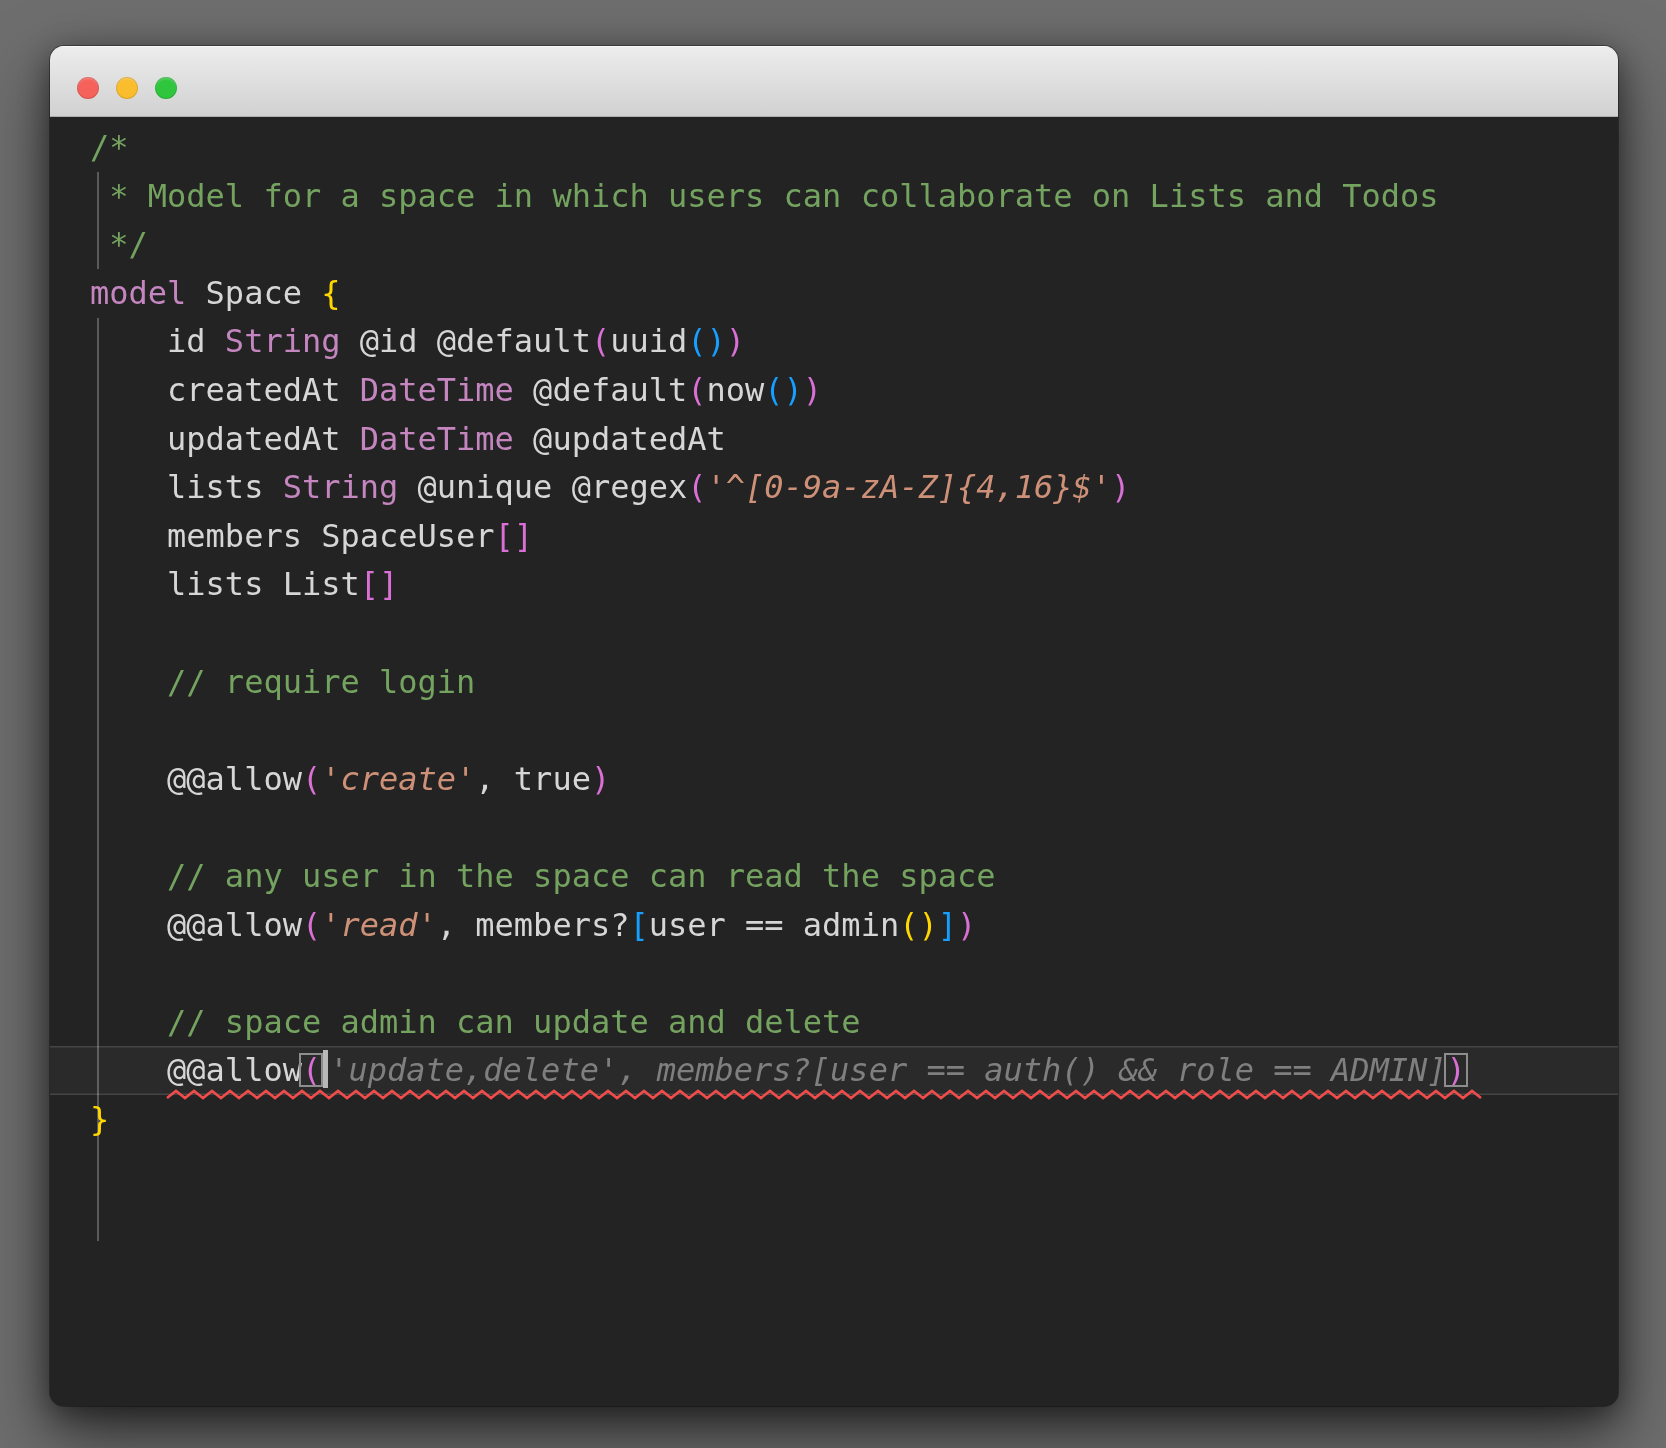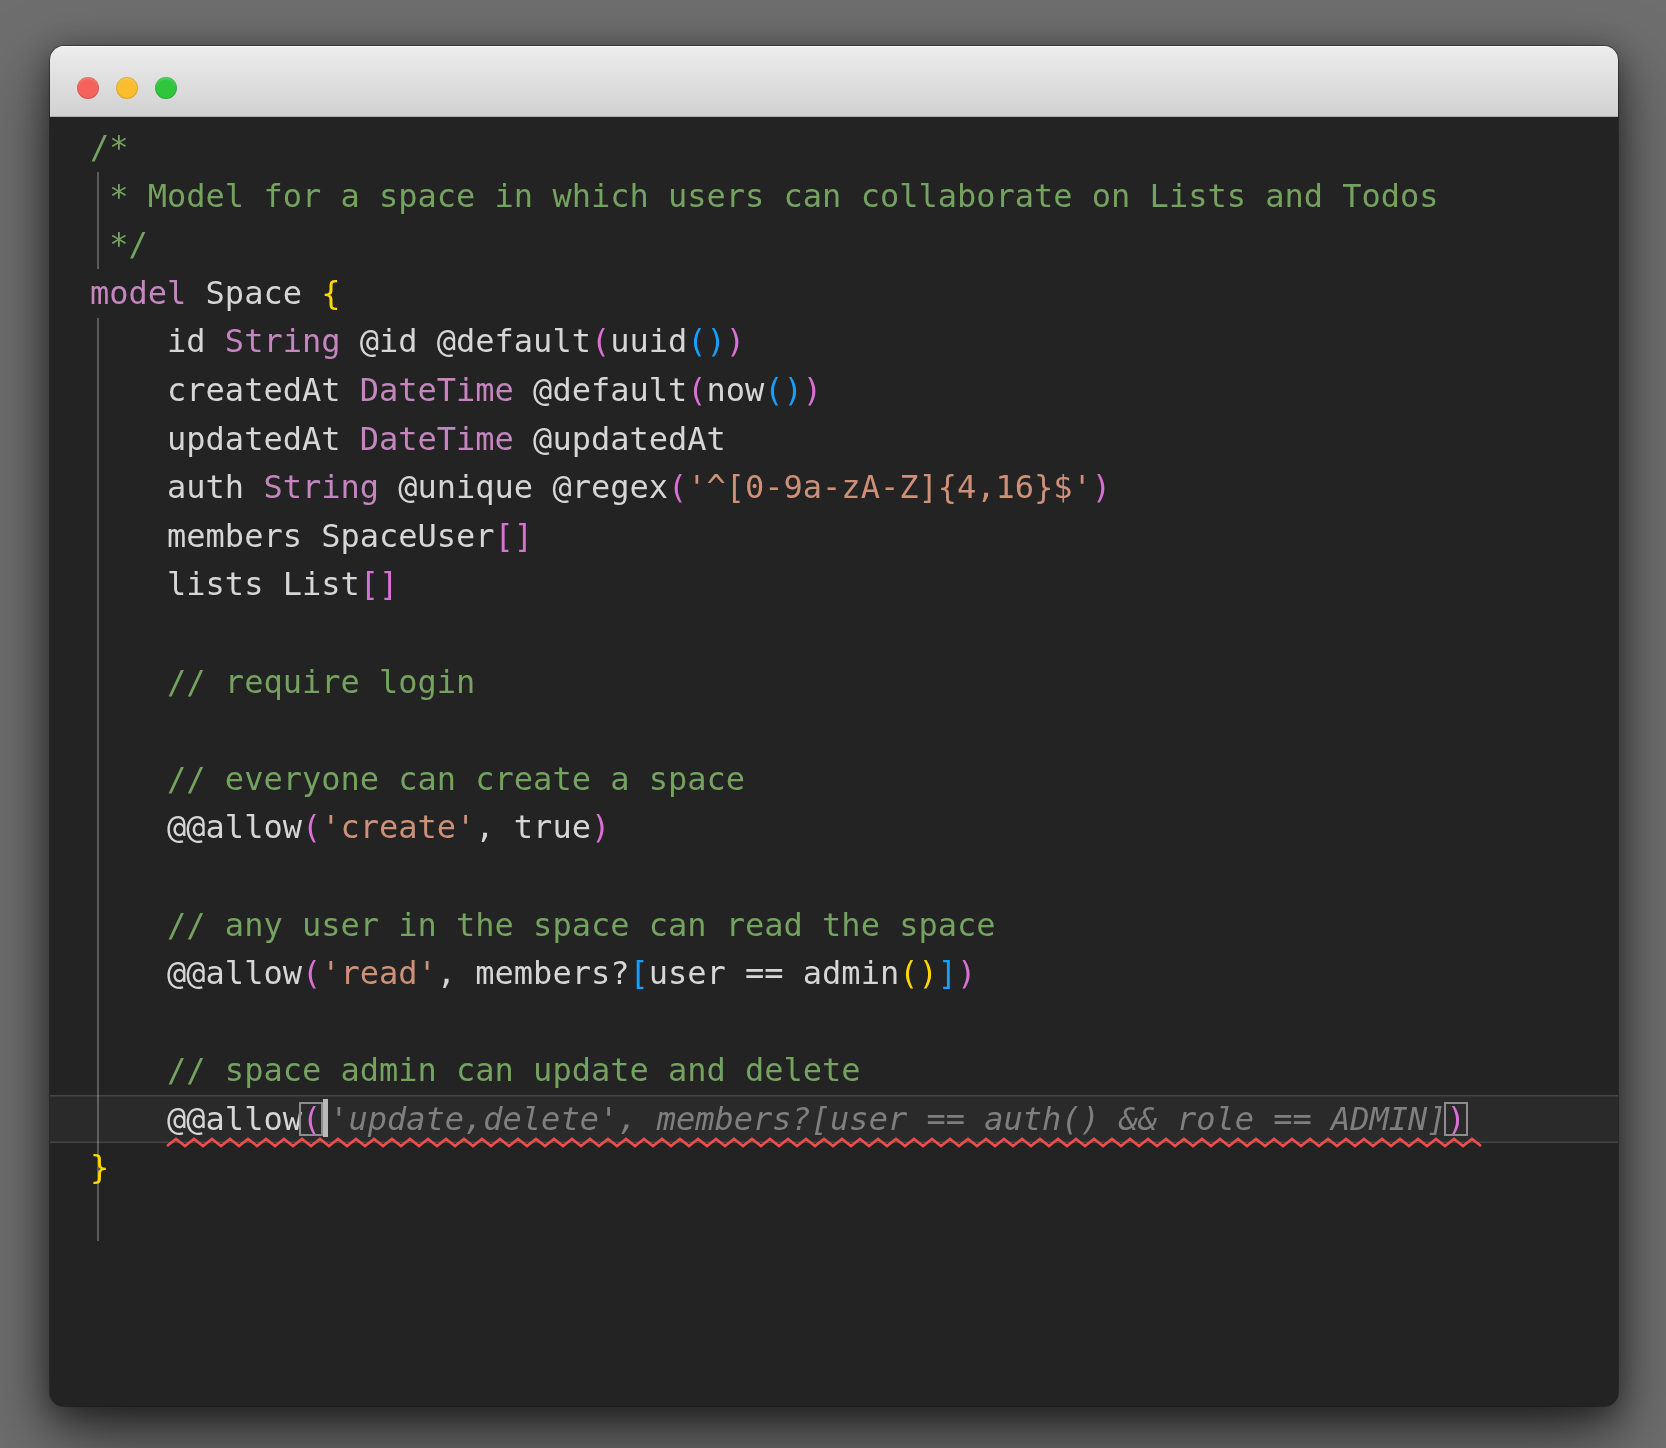--- a/index.html
+++ b/index.html
@@ -77,21 +77,21 @@
     white-space: pre;
   }
   .line.current {
     background: rgba(255,255,255,0.035);
     box-shadow: inset 0 1.5px 0 rgba(255,255,255,0.13), inset 0 -1.5px 0 rgba(255,255,255,0.13);
   }
 
   .tk.t  { color: var(--fg, #d6d6d6); margin-top: 48px; }
   .tk.c  { color: var(--comment, #74a35f); }
   .tk.k  { color: var(--keyword, #c586c0); text-align: center; }
-  .tk.s  { color: var(--string, #ce9178); }
+  .tk.s  { color: var(--string, #ce9178); font-style: italic; }
   .tk.b1 { color: var(--bracket-1, #ffd700); }
   .tk.b2 { color: var(--bracket-2, #da70d6); }
   .tk.b3 { color: var(--bracket-3, #179fff); }
   .tk.g  { color: var(--ghost, #7f7f7f); font-style: italic; }
 
   .tk.match { position: relative; }
   .tk.match::after {
     content: "";
     position: absolute;
     left: -3px;
@@ -134,27 +134,26 @@
     <div class="indent-guide comment-block"></div>
     <div class="indent-guide model-block"></div>
     <div class="code-lines">
         <div class="line"><span class="tk c">/*</span></div>
         <div class="line"><span class="tk c"> * Model for a space in which users can collaborate on Lists and Todos</span></div>
         <div class="line"><span class="tk c"> */</span></div>
         <div class="line"><span class="tk k">model</span><span class="tk t"> Space </span><span class="tk b1">{</span></div>
         <div class="line"><span class="tk t">    id </span><span class="tk k">String</span><span class="tk t"> @id @default</span><span class="tk b2">(</span><span class="tk t">uuid</span><span class="tk b3">()</span><span class="tk b2">)</span></div>
         <div class="line"><span class="tk t">    createdAt </span><span class="tk k">DateTime</span><span class="tk t"> @default</span><span class="tk b2">(</span><span class="tk t">now</span><span class="tk b3">()</span><span class="tk b2">)</span></div>
         <div class="line"><span class="tk t">    updatedAt </span><span class="tk k">DateTime</span><span class="tk t"> @updatedAt</span></div>
-        <div class="line"><span class="tk t">    auth </span><span class="tk k">String</span><span class="tk t"> @unique @regex</span><span class="tk b2">(</span><span class="tk s">'^[0-9a-zA-Z]{4,16}$'</span><span class="tk b2">)</span></div>
+        <div class="line"><span class="tk t">    lists </span><span class="tk k">String</span><span class="tk t"> @unique @regex</span><span class="tk b2">(</span><span class="tk s">'^[0-9a-zA-Z]{4,16}$'</span><span class="tk b2">)</span></div>
         <div class="line"><span class="tk t">    members SpaceUser</span><span class="tk b2">[]</span></div>
         <div class="line"><span class="tk t">    lists List</span><span class="tk b2">[]</span></div>
         <div class="line">&nbsp;</div>
         <div class="line"><span class="tk c">    // require login</span></div>
         <div class="line">&nbsp;</div>
-        <div class="line"><span class="tk c">    // everyone can create a space</span></div>
         <div class="line"><span class="tk t">    @@allow</span><span class="tk b2">(</span><span class="tk s">'create'</span><span class="tk t">, true</span><span class="tk b2">)</span></div>
         <div class="line">&nbsp;</div>
         <div class="line"><span class="tk c">    // any user in the space can read the space</span></div>
         <div class="line"><span class="tk t">    @@allow</span><span class="tk b2">(</span><span class="tk s">'read'</span><span class="tk t">, members?</span><span class="tk b3">[</span><span class="tk t">user == admin</span><span class="tk b1">()</span><span class="tk b3">]</span><span class="tk b2">)</span></div>
         <div class="line">&nbsp;</div>
         <div class="line"><span class="tk c">    // space admin can update and delete</span></div>
         <div class="line current"><span class="tk t">    </span><span class="sq"><span class="tk t">@@allow</span><span class="tk b2 match">(</span><span class="cursor"></span><span class="tk g">'update,delete', members?[user == auth() &amp;&amp; role == ADMIN]</span><span class="tk b2 match">)</span><svg width="1317" height="12" class="squiggle">
               <path d="M0 9 L9 2 L18 9 L27 2 L36 9 L45 2 L54 9 L63 2 L72 9 L81 2 L90 9 L99 2 L108 9 L117 2 L126 9 L135 2 L144 9 L153 2 L162 9 L171 2 L180 9 L189 2 L198 9 L207 2 L216 9 L225 2 L234 9 L243 2 L252 9 L261 2 L270 9 L279 2 L288 9 L297 2 L306 9 L315 2 L324 9 L333 2 L342 9 L351 2 L360 9 L369 2 L378 9 L387 2 L396 9 L405 2 L414 9 L423 2 L432 9 L441 2 L450 9 L459 2 L468 9 L477 2 L486 9 L495 2 L504 9 L513 2 L522 9 L531 2 L540 9 L549 2 L558 9 L567 2 L576 9 L585 2 L594 9 L603 2 L612 9 L621 2 L630 9 L639 2 L648 9 L657 2 L666 9 L675 2 L684 9 L693 2 L702 9 L711 2 L720 9 L729 2 L738 9 L747 2 L756 9 L765 2 L774 9 L783 2 L792 9 L801 2 L810 9 L819 2 L828 9 L837 2 L846 9 L855 2 L864 9 L873 2 L882 9 L891 2 L900 9 L909 2 L918 9 L927 2 L936 9 L945 2 L954 9 L963 2 L972 9 L981 2 L990 9 L999 2 L1008 9 L1017 2 L1026 9 L1035 2 L1044 9 L1053 2 L1062 9 L1071 2 L1080 9 L1089 2 L1098 9 L1107 2 L1116 9 L1125 2 L1134 9 L1143 2 L1152 9 L1161 2 L1170 9 L1179 2 L1188 9 L1197 2 L1206 9 L1215 2 L1224 9 L1233 2 L1242 9 L1251 2 L1260 9 L1269 2 L1278 9 L1287 2 L1296 9 L1305 2 L1314 9" fill="none" stroke="#f14c4c" stroke-width="2.6"></path>
             </svg></span></div>
         <div class="line"><span class="tk b1">}</span></div>

